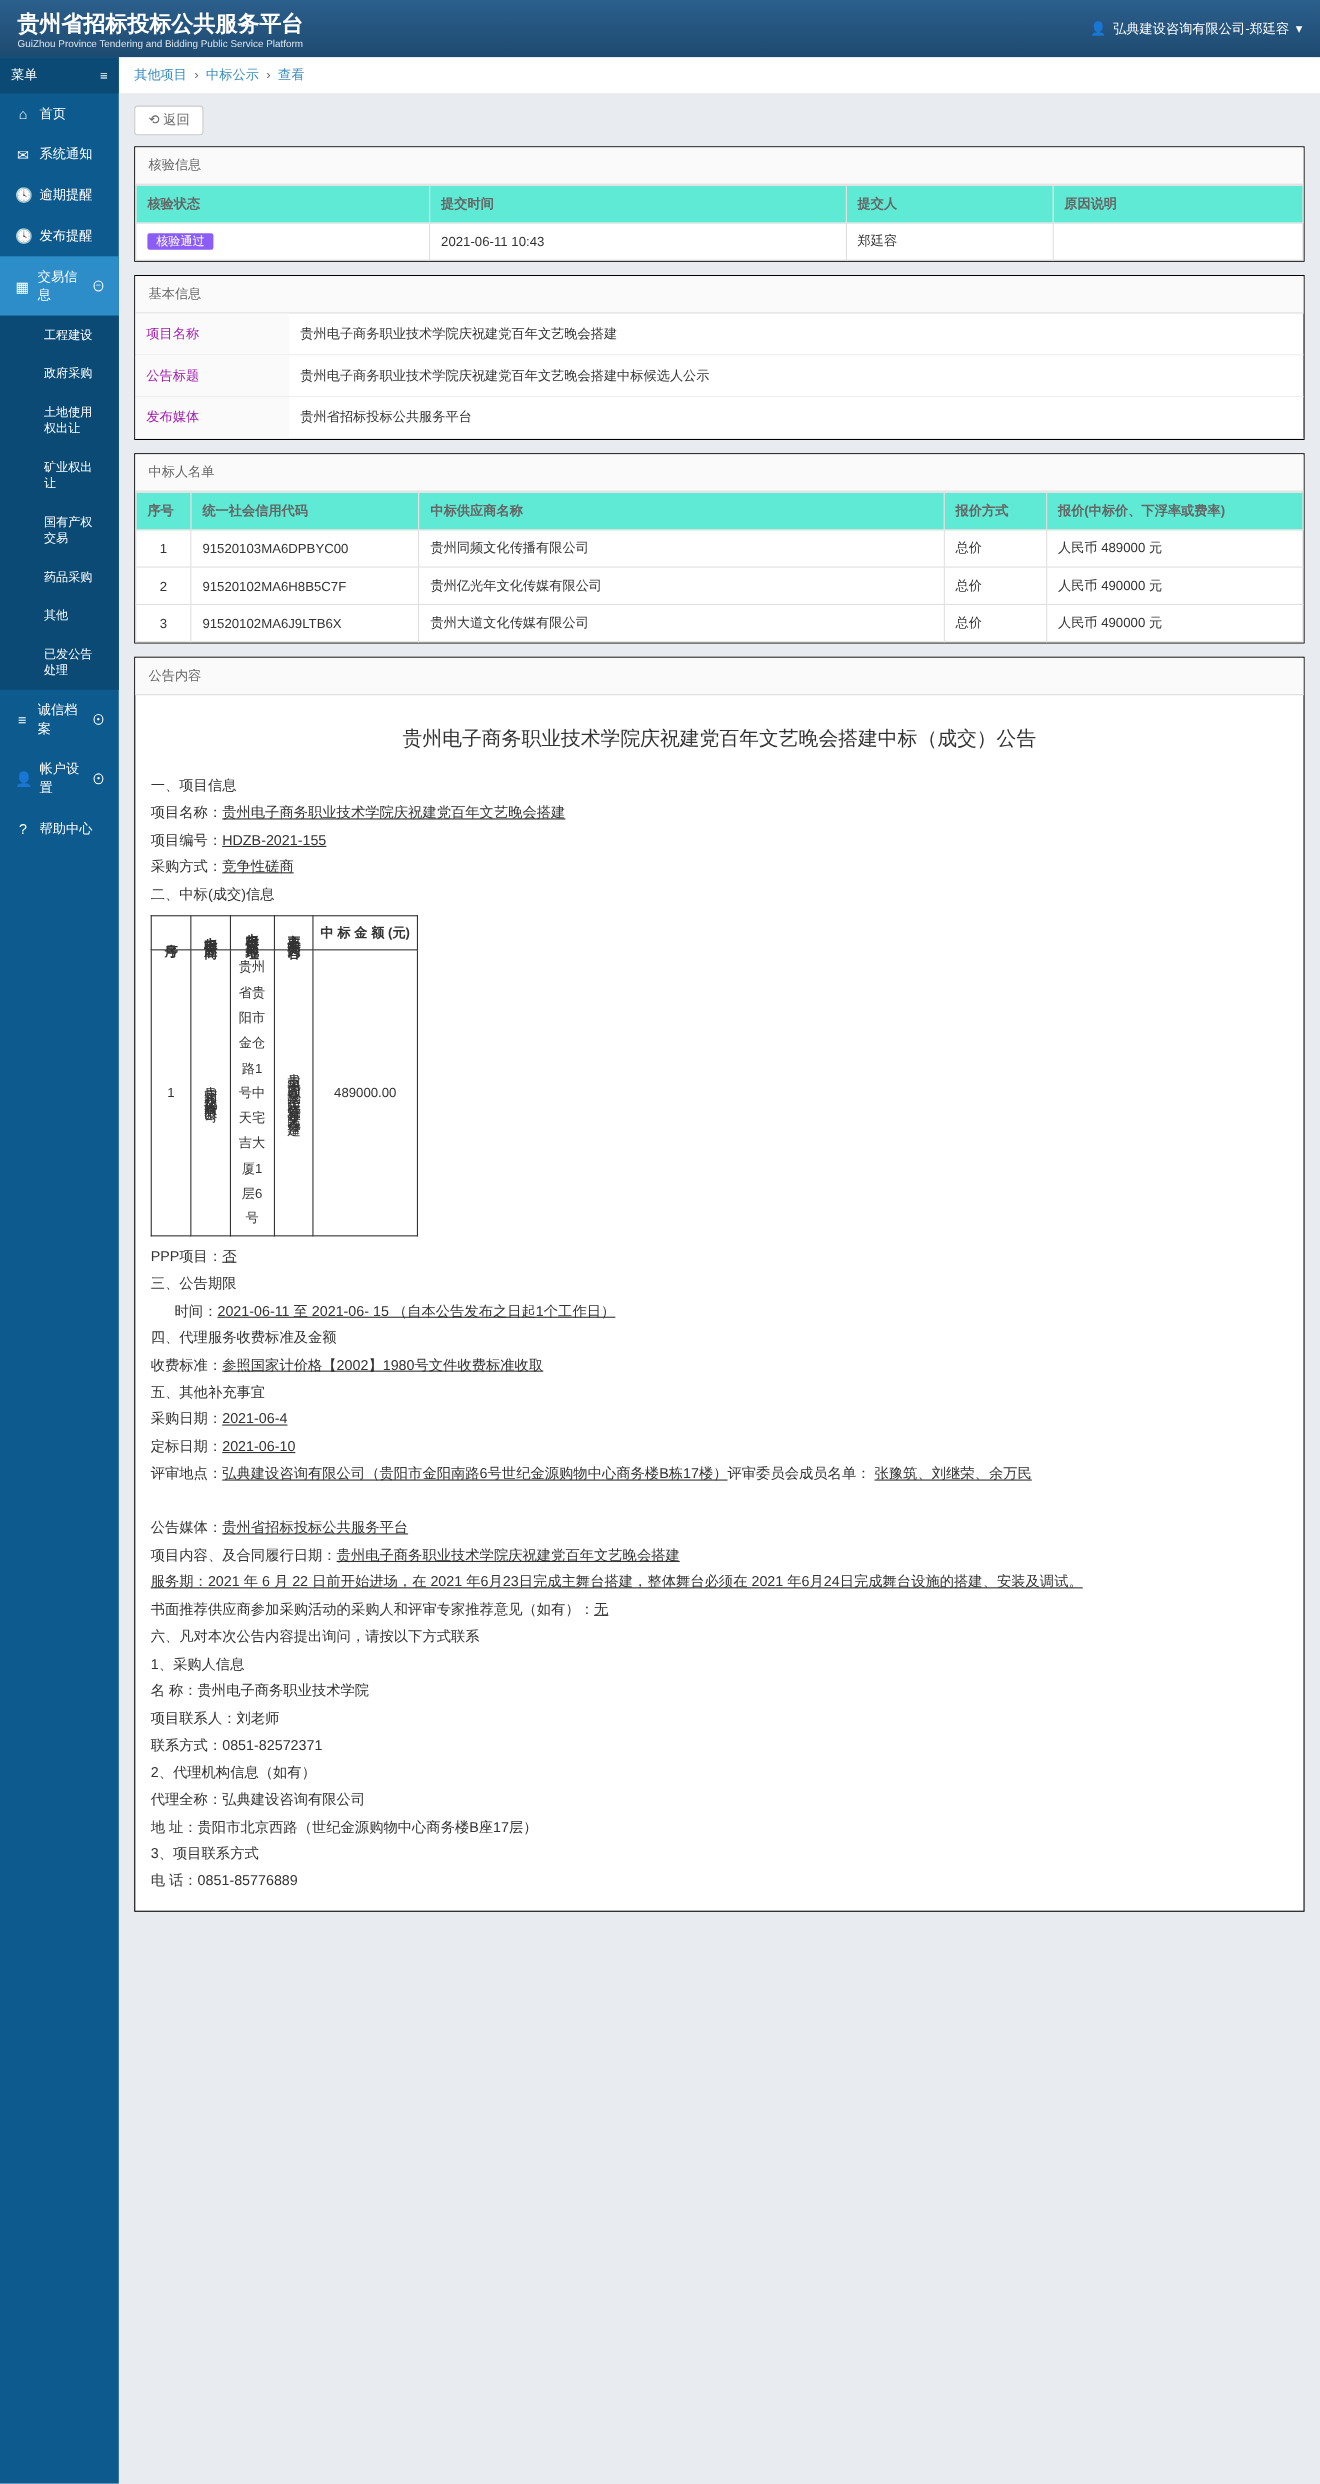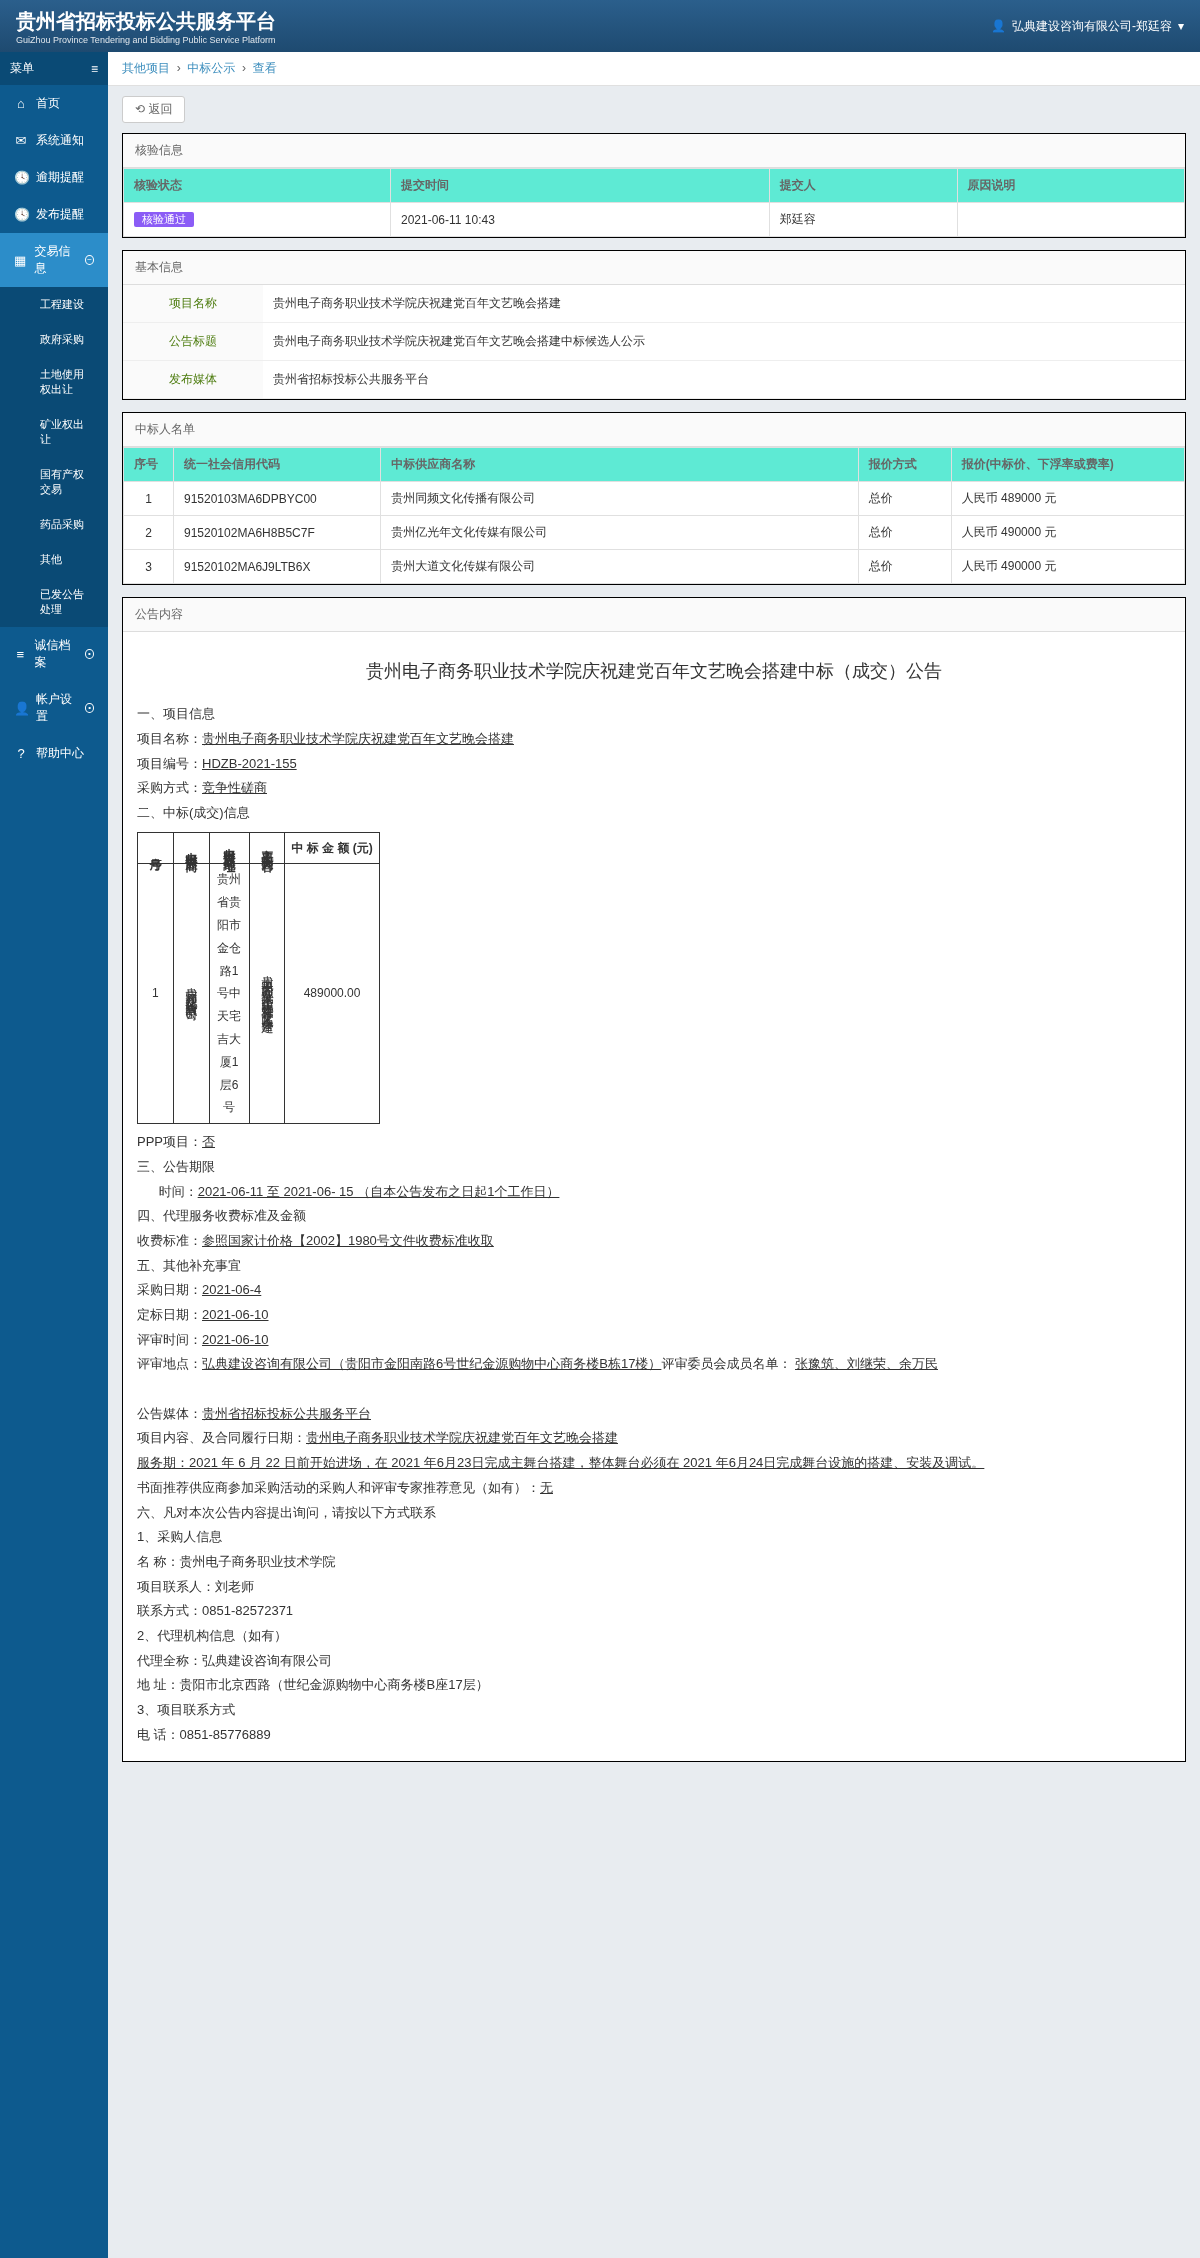--- a/index.html
+++ b/index.html
@@ -22,21 +22,21 @@
 .breadcrumb{background:#fff;padding:8px 14px;font-size:12px;color:#666;border-bottom:1px solid #e0e0e0}
 .breadcrumb span{color:#3b8dbd}
 .back-btn{display:inline-block;margin:10px 14px;padding:4px 12px;border:1px solid #ccc;border-radius:3px;background:#fff;cursor:pointer;font-size:12px;color:#666}
 .panel{background:#fff;margin:0 14px 12px;border:1px solid #000000}
 .panel-head{padding:8px 12px;border-bottom:1px solid #ddd;font-size:12px;color:#666;background:#fafafa}
 .table{width:100%;border-collapse:collapse;font-size:12px}
 .table th,.table td{border:1px solid #e0e0e0;padding:8px 10px;text-align:left}
 .table th{background:#5eead4;color:#666;font-weight:bold}
 .badge-green{display:inline-block;background:#8b5cf6;color:#fff;padding:0 8px;border-radius:2px;font-size:11px}
 .info-row{display:flex;border-bottom:1px solid #eee}
-.info-label{width:140px;padding:10px;text-align:center;color:#4d7c0f;background:#fafafa}
+.info-label{width:140px;padding:10px;text-align:left;color:#a21caf;background:#fafafa}
 .info-val{flex:1;padding:10px;color:#333}
 .content-body{padding:14px;line-height:1.9;font-size:13px}
 .announce-title{text-align:center;font-size:18px;font-weight:normal;margin:8px 0 14px}
 .content-body .u{text-decoration:underline}
 .small-table{border-collapse:collapse;margin:6px 0}
 .small-table th,.small-table td{border:1px solid #333;padding:4px 6px;font-size:12px;text-align:center;vertical-align:middle}
 .vtxt{writing-mode:vertical-rl;text-orientation:upright;letter-spacing:2px}
 </style>
 </head>
 <body>
@@ -222,21 +222,20 @@
           </table>
 
         <p><span>PPP项目：</span><span class="u">否</span></p>
         <p>三、公告期限</p>
         <p>&nbsp;&nbsp;&nbsp;&nbsp;&nbsp;&nbsp;<span>时间：</span><span class="u">2021-06-11  至  2021-06-   15 （自本公告发布之日起1个工作日）</span></p>
         <p>四、代理服务收费标准及金额</p>
         <p><span>收费标准：</span><span class="u">参照国家计价格【2002】1980号文件收费标准收取</span></p>
         <p>五、其他补充事宜</p>
         <p><span>采购日期：</span><span class="u">2021-06-4</span></p>
         <p><span>定标日期：</span><span class="u">2021-06-10</span></p>
-        <p><span>评审时间：</span><span class="u">2021-06-10</span></p>
         <p><span>评审地点：</span><span class="u">弘典建设咨询有限公司（贵阳市金阳南路6号世纪金源购物中心商务楼B栋17楼）</span><span>评审委员会成员名单：   </span><span class="u">张豫筑、刘继荣、余万民</span></p>
         <br>
         <p><span>公告媒体：</span><span class="u">贵州省招标投标公共服务平台</span></p>
         <p><span>项目内容、及合同履行日期：</span><span class="u">贵州电子商务职业技术学院庆祝建党百年文艺晚会搭建</span></p>
         <p class="u">服务期：2021 年  6 月  22 日前开始进场，在  2021 年6月23日完成主舞台搭建，整体舞台必须在  2021 年6月24日完成舞台设施的搭建、安装及调试。</p>
         <p><span>书面推荐供应商参加采购活动的采购人和评审专家推荐意见（如有）：</span><span class="u">无</span></p>
         <p>六、凡对本次公告内容提出询问，请按以下方式联系</p>
         <p>1、采购人信息</p>
         <p>名         称：贵州电子商务职业技术学院</p>
         <p>项目联系人：刘老师</p>

